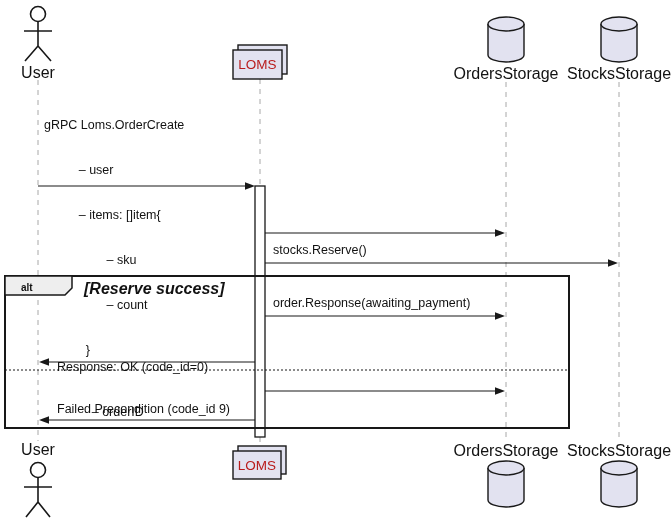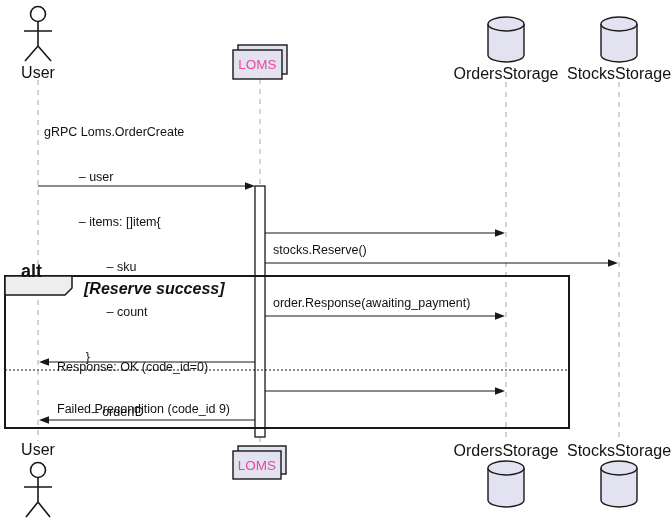--- a/index.html
+++ b/index.html
@@ -3,21 +3,21 @@
 <meta charset="utf-8">
 <style>
   html,body{margin:0;padding:0;background:#fff;}
   #stage{position:relative;width:672px;height:527px;background:#fff;overflow:hidden;
          font-family:"Liberation Sans",sans-serif;color:#111;}
   svg{position:absolute;left:0;top:0;}
   .lbl{position:absolute;font:12.5px/15px "Liberation Sans",sans-serif;color:#121212;white-space:pre;}
   .pname{font-size:16px;font-weight:400;}
   .center{transform:translateX(-50%);text-align:center;}
   .boxlbl{position:absolute;display:flex;align-items:center;justify-content:center;
-          font:13.5px "Liberation Sans",sans-serif;color:#ec4899;}
+          font:13.5px "Liberation Sans",sans-serif;color:#b91c1c;}
   .bold{font-weight:bold;}
   .guard{font-size:16px;font-weight:bold;font-style:italic;}
   .lifeline{stroke:#A8A8A8;stroke-width:1;stroke-dasharray:5,5;fill:none;}
   .shape{stroke:#181818;stroke-width:1.4;}
   .msgline{stroke:#181818;stroke-width:1.2;fill:none;}
   .msghead{fill:#181818;stroke:none;}
   .altframe{stroke:#181818;stroke-width:2;fill:none;}
   .altsep{stroke:#181818;stroke-width:1;stroke-dasharray:2,2;fill:none;}
   .actorline{stroke:#181818;stroke-width:1.6;fill:none;}
 </style>
@@ -113,33 +113,33 @@
   <div class="lbl pname center" style="left:38px;top:65px">User</div>
   <div class="boxlbl" style="left:233px;top:50px;width:49px;height:29px">LOMS</div>
   <div class="lbl pname center" style="left:506px;top:66px">OrdersStorage</div>
   <div class="lbl pname center" style="left:619px;top:66px">StocksStorage</div>
 
   <div class="lbl pname center" style="left:38px;top:442px">User</div>
   <div class="boxlbl" style="left:233px;top:451px;width:48px;height:28px">LOMS</div>
   <div class="lbl pname center" style="left:506px;top:443px">OrdersStorage</div>
   <div class="lbl pname center" style="left:619px;top:443px">StocksStorage</div>
 
-  <div class="lbl" style="left:44px;top:95px">
+  <div class="lbl" style="left:44px;top:88px">
     <div>gRPC Loms.OrderCreate</div>
     <div>          – user</div>
     <div>          – items: []item{</div>
     <div>                  – sku</div>
     <div>                  – count</div>
     <div>            }</div>
   </div>
 
 
   <div class="lbl" style="left:273px;top:243px">stocks.Reserve()</div>
 
-  <div class="lbl bold" style="left:21px;top:264px;font-size:18px">alt</div>
+  <div class="lbl bold" style="left:21px;top:280px;font-size:10px">alt</div>
   <div class="lbl guard" style="left:84px;top:281px">[Reserve success]</div>
 
   <div class="lbl" style="left:273px;top:296px">order.Response(awaiting_payment)</div>
 
   <div class="lbl" style="left:57px;top:330px">
     <div>Response: OK (code_id=0)</div>
     <div>          – orderID</div>
   </div>
 
 

